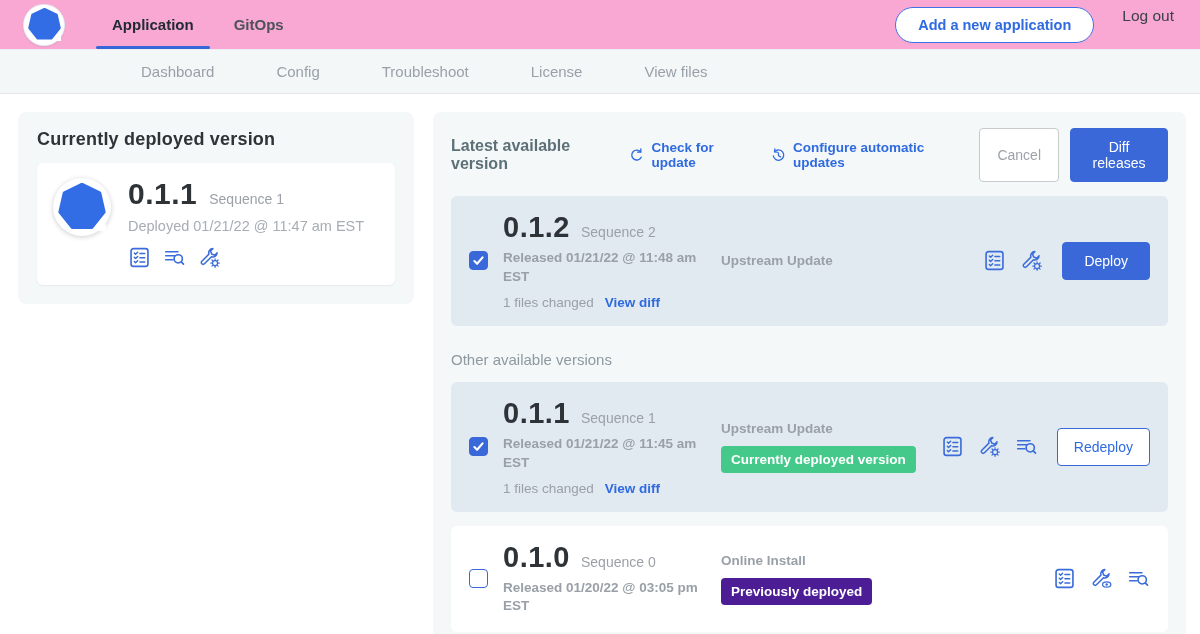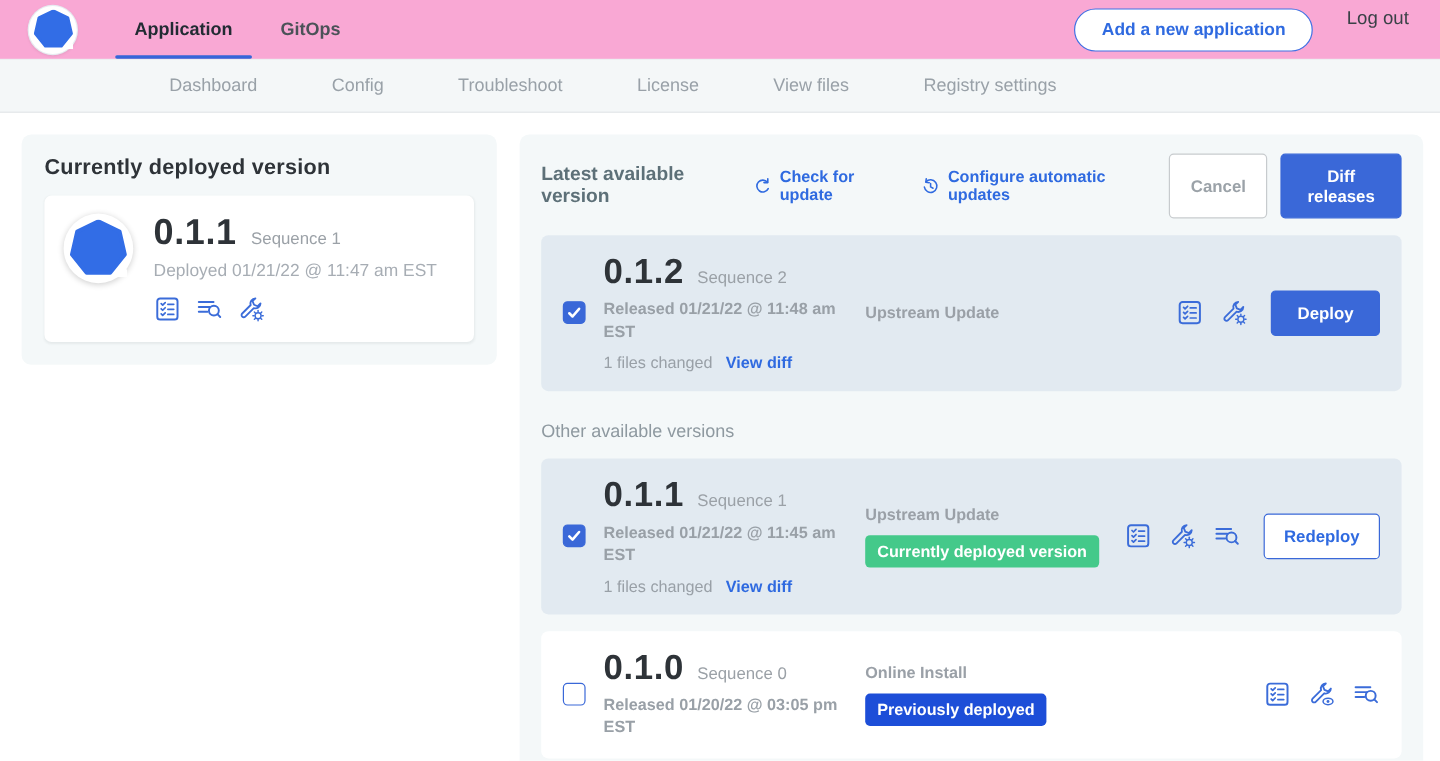--- a/index.html
+++ b/index.html
@@ -56,21 +56,21 @@
   .icon { width:23px; height:23px; color:#3b6cd9; cursor:pointer; flex:none; }
   .icon-sm { width:17px; height:17px; color:#2f6ae0; flex:none; }
 
   
   .right-panel { flex:1; background:#f4f8f9; border-radius:8px; padding:16px 18px 18px; }
   .panel-head { display:flex; align-items:center; }
   .panel-title { font-size:16px; font-weight:700; color:#5d7078; margin-right:17px; }
   .head-link { display:flex; align-items:center; gap:6px; color:#2f6ae0; font-weight:700;
                font-size:13.5px; margin-right:23px; cursor:pointer; }
   .head-actions { margin-left:auto; display:flex; gap:11px; }
-  .btn { border-radius:4px; font-family:inherit; font-size:14px; font-weight:700;
+  .btn { border-radius:4px; font-family:inherit; font-size:14px; font-weight:400;
          padding:10px 17px; cursor:pointer; }
   .btn-cancel { background:#fff; border:1px solid #c7cbce; color:#9ba2a8; }
   .btn-primary { background:#3a68d8; border:1px solid #3a68d8; color:#fff; padding:10px 21px; }
   .btn-secondary { background:#fff; border:1px solid #3a68d8; color:#2f6ae0; padding:10px 16px; }
 
   .version-row { margin-top:14px; border-radius:6px; padding:16px 18px; display:flex; align-items:center; }
   .row--selected { background:#e2eaf1; }
   .row--plain { background:#ffffff; }
   .checkbox { width:19px; height:19px; border-radius:4px; border:1px solid #3a68d8; background:#fff;
               flex:none; margin-right:15px; display:flex; align-items:center; justify-content:center; cursor:pointer; }
@@ -83,21 +83,21 @@
   .ver-num { font-size:29px; font-weight:700; color:#2e3338; letter-spacing:.5px; line-height:1.05; }
   .released { font-size:13.5px; font-weight:700; color:#99a0a7; margin-top:7px; max-width:196px; line-height:1.35; }
   .files-line { margin-top:9px; font-size:13.5px; color:#99a0a7; display:flex; gap:11px; align-items:baseline; }
   .view-diff { color:#2f6ae0; font-weight:700; cursor:pointer; }
 
   .src-col { flex:1; }
   .src-name { font-size:13.5px; font-weight:700; color:#9aa0a7; }
   .badge { display:inline-block; margin-top:10px; padding:6px 10px; border-radius:4px;
            font-size:13.5px; font-weight:700; color:#fff; }
   .badge--green { background:#44c98a; }
-  .badge--gray  { background:#1d4ed8; }
+  .badge--gray  { background:#4c1d95; }
 
   .actions-col { margin-left:auto; display:flex; align-items:center; gap:14px; }
   .actions-col .btn { margin-left:5px; }
 
   .other-title { margin-top:25px; font-size:15px; color:#8e99a0; }
 </style>
 </head>
 <body>
 
 <svg width="0" height="0" style="position:absolute" aria-hidden="true">
@@ -210,23 +210,20 @@
     </div>
   <div class="sub-tab">
       <span>Troubleshoot</span>
     </div>
   <div class="sub-tab">
       <span>License</span>
     </div>
   <div class="sub-tab">
       <span>View files</span>
     </div>
-  <div class="sub-tab">
-      <span>Registry settings</span>
-    </div>
 </nav>
 
 <main class="main">
 
   <section class="left-card">
     <h2 class="left-card-title">Currently deployed version</h2>
     <div class="deployed-box">
       <div class="logo-circle">
         <svg viewBox="0 0 100 100">
             <use href="#i-k8s"></use>

